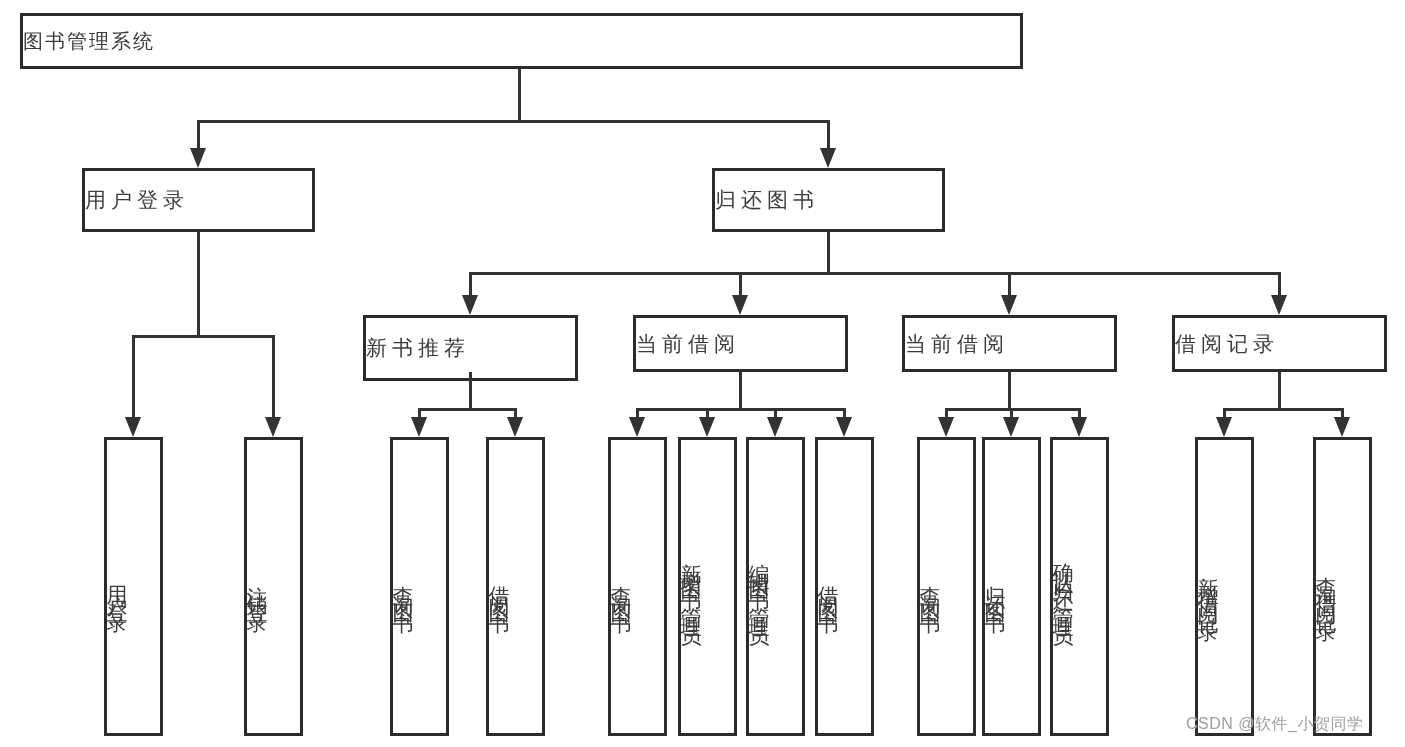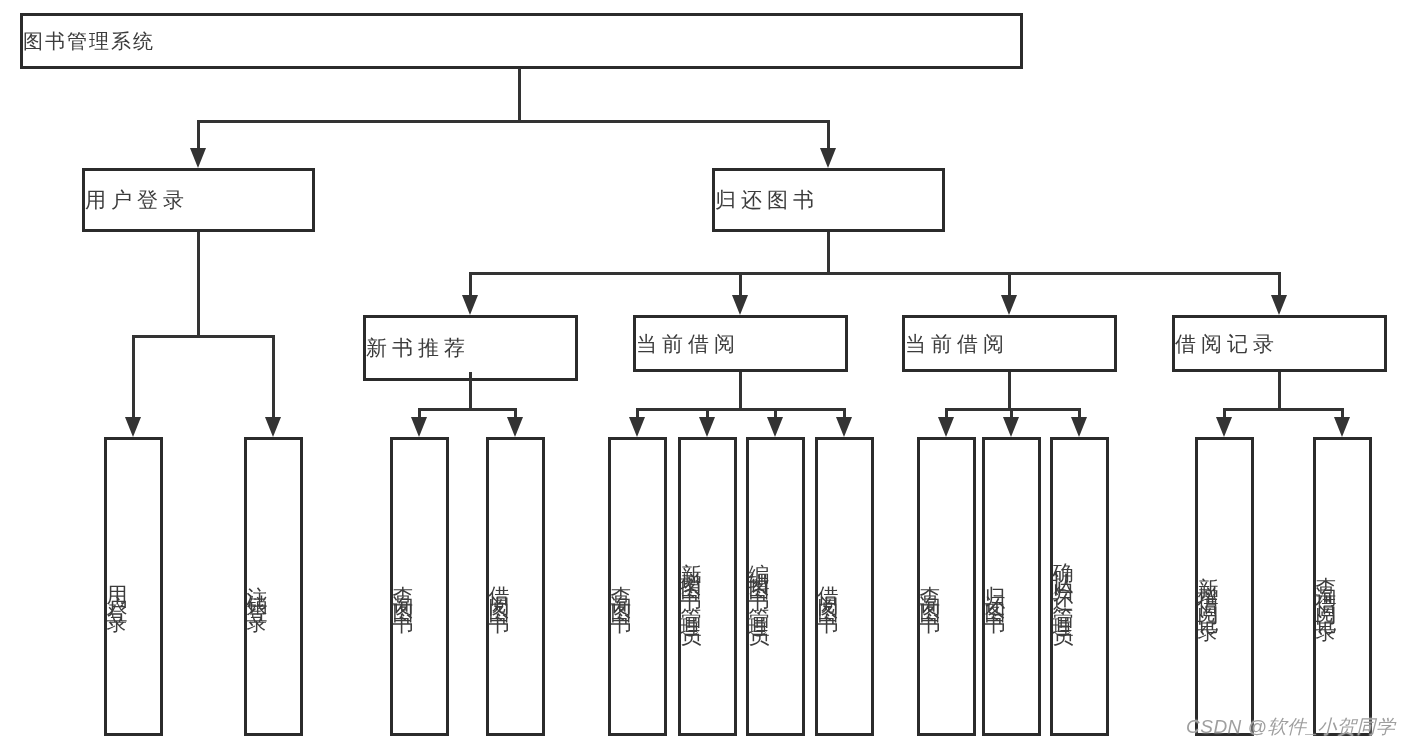--- a/index.html
+++ b/index.html
@@ -36,26 +36,25 @@
   .hl{ position:absolute; height:3px; background:#333333; }
   .arrow{
     position:absolute; width:0; height:0;
     border-left:8px solid transparent;
     border-right:8px solid transparent;
     border-top:20px solid #333333;
   }
   .watermark{
     position:absolute;
     left:1186px; top:714px;
-    font-size:19px;
+    font-size:16px;
     letter-spacing:0.5px;
     color:#9f9f9f;
     text-shadow:0 0 2px #ffffff;
     z-index:5;
-    font-style:italic;
   }
 </style>
 </head>
 <body>
 
 <div class="canvas">
 
   <div class="node" style="left:20px;top:13px;width:1003px;height:56px">
     <span class="root-label">图书管理系统</span>
   </div>

